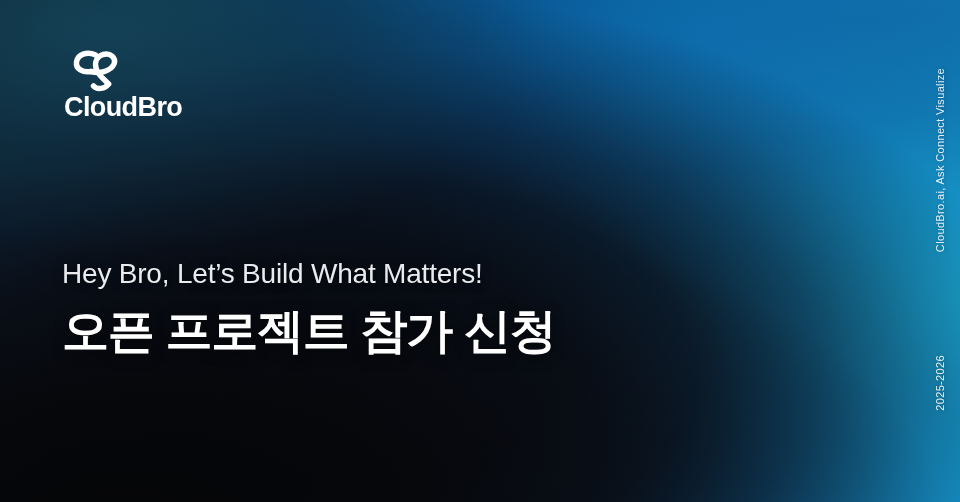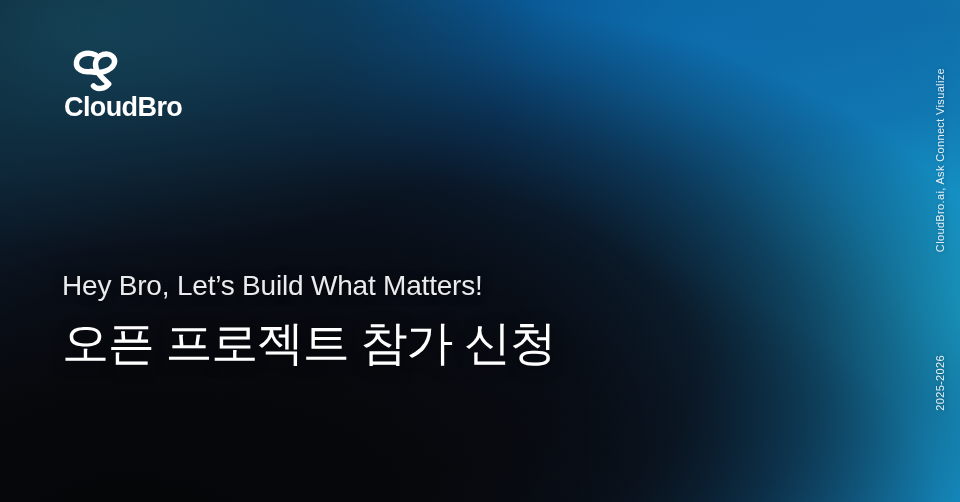--- a/index.html
+++ b/index.html
@@ -116,38 +116,38 @@
     font-weight: 700;
     letter-spacing: -0.6px;
     line-height: 1;
     white-space: nowrap;
   }
 
   
   .copy {
     position: absolute;
     left: 62px;
-    top: 270px;
+    top: 258px;
     z-index: 5;
   }
   .eyebrow {
     color: #e9ebee;
     font-size: 28px;
     font-weight: 400;
     letter-spacing: -0.2px;
     line-height: 1.15;
     margin: 0 0 12px 0;
     white-space: nowrap;
     text-shadow: 0 1px 10px rgba(0,0,0,0.55);
   }
   .headline {
     margin: 0;
     color: #ffffff;
     font-size: 47px;
-    font-weight: 400;
+    font-weight: 700;
     line-height: 1.23;
     letter-spacing: -1.2px;
     white-space: nowrap;
     text-shadow: 0 2px 14px rgba(0,0,0,0.6);
   }
 
   
   .vtext {
     position: absolute;
     right: 42px;

